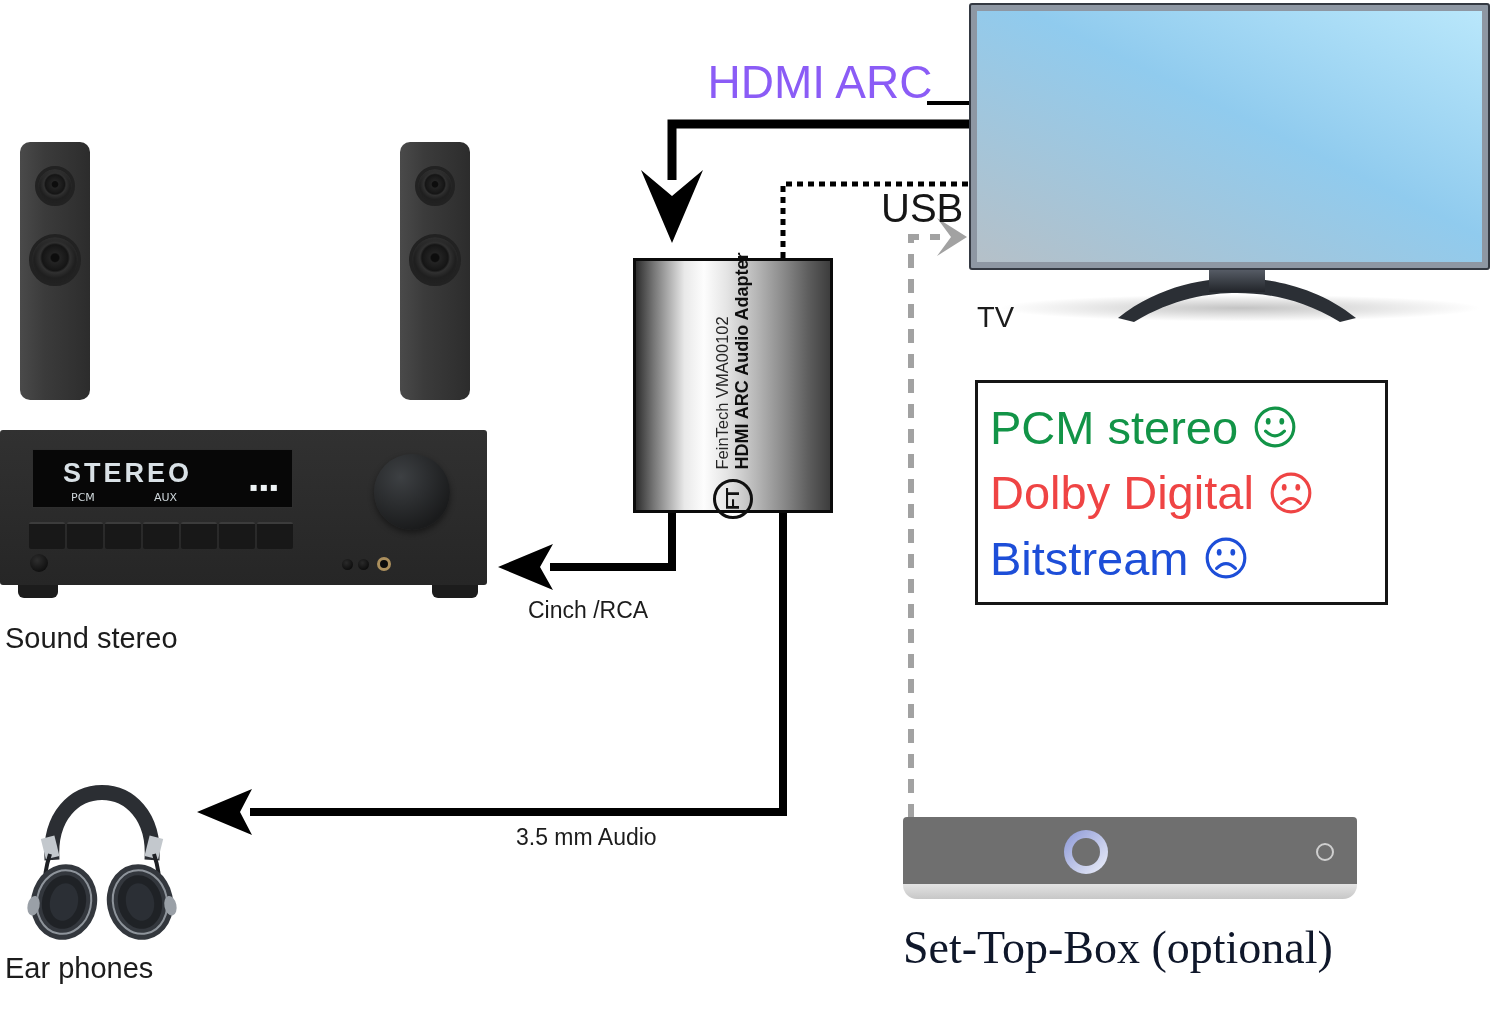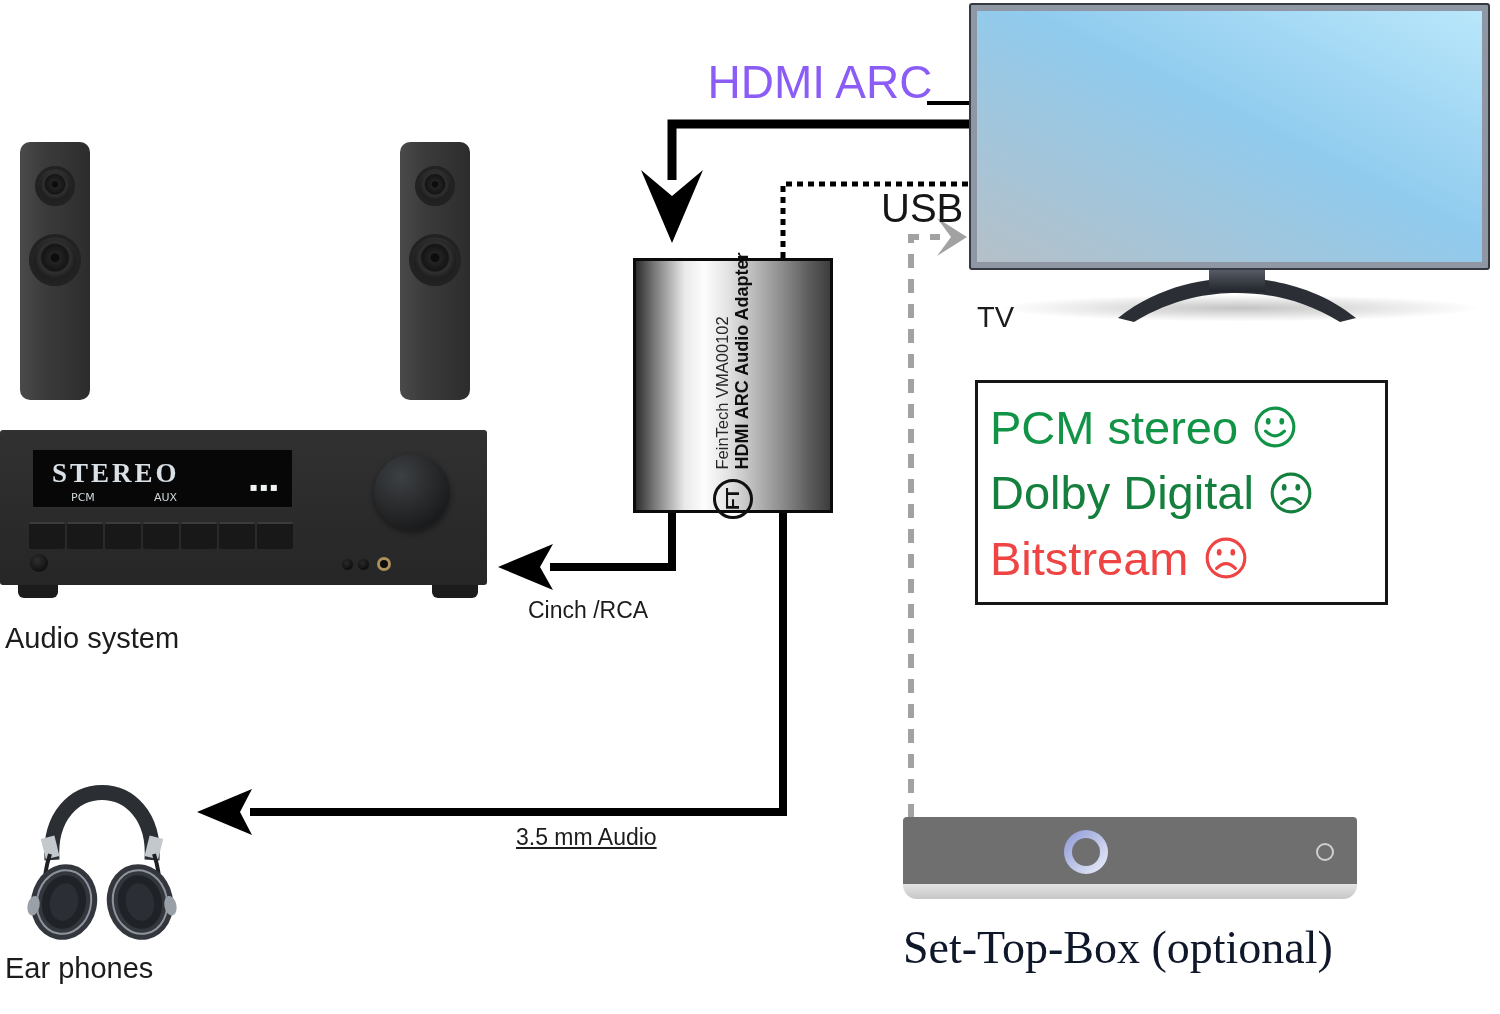--- a/index.html
+++ b/index.html
@@ -34,21 +34,21 @@
           background:radial-gradient(circle at 50% 45%,#0d0d0d 11%,#232323 15%,#151515 38%,#303030 44%,#1f1f1f 60%,#272727 100%);
           box-shadow:inset 0 2px 3px rgba(255,255,255,.07);}
   .driver.small{width:40px;height:40px;top:24px;}
   .driver.large{width:52px;height:52px;top:92px;}
 
   
   .receiver{left:0;top:430px;width:487px;height:155px;border-radius:3px;
             background:linear-gradient(180deg,#313131,#262626);}
   .rx-display{left:32px;top:19px;width:261px;height:59px;background:#070707;
               border:1px solid #2e2e2e;box-sizing:border-box;}
-  .rx-main{left:19px;top:8px;font-family:Liberation Serif, serif;font-weight:bold;
+  .rx-main{left:30px;top:8px;font-family:Liberation Sans, sans-serif;font-weight:bold;
            font-size:27px;letter-spacing:3px;color:#d9e1e6;}
   .rx-sub{font-size:11px;color:#cfd7db;font-family:"DejaVu Sans",sans-serif;top:41px;}
   .rx-dots{right:12px;top:30px;font-size:12px;letter-spacing:2px;color:#eef3f5;
            font-family:"DejaVu Sans",sans-serif;}
   .rx-buttons{left:29px;top:92px;width:264px;height:27px;display:flex;gap:2px;}
   .rx-buttons div{flex:1;background:#181818;border-top:2px solid #3c3c3c;border-radius:2px;}
   .rx-knob{left:374px;top:24px;width:76px;height:76px;border-radius:50%;
            background:radial-gradient(circle at 35% 30%,#3d4043,#1a1b1c 75%);
            box-shadow:0 3px 6px rgba(0,0,0,.45);}
   .rx-btn-round{left:30px;top:124px;width:18px;height:18px;border-radius:50%;
@@ -130,21 +130,21 @@
   </svg>
   <div class="abs tv-neck"></div>
   <div class="abs tv-frame">
     <div class="tv-screen"></div>
   </div>
   <div class="abs biglabel" style="left:977px;top:301px;">TV</div>
 
   <div class="abs" style="left:690px;top:55px;width:260px;text-align:center;font-size:46px;color:#8b5cf6;">HDMI ARC</div>
   <div class="abs" style="left:838px;top:186px;font-size:40px;color:#161616;margin-left:43px;">USB</div>
   <div class="abs midlabel" style="left:528px;top:597px;">Cinch /RCA</div>
-  <div class="abs midlabel" style="left:516px;top:824px;text-decoration:underline;">3.5 mm Audio</div>
+  <div class="abs midlabel" style="left:516px;top:824px;">3.5 mm Audio</div>
 
   <div class="abs speaker left">
     <div class="abs driver small"></div>
     <div class="abs driver large"></div>
   </div>
   <div class="abs speaker right">
     <div class="abs driver small"></div>
     <div class="abs driver large"></div>
   </div>
 
@@ -165,21 +165,21 @@
         <div></div>
     </div>
     <div class="abs rx-knob"></div>
     <div class="abs rx-btn-round"></div>
     <div class="abs rx-mini" style="left:342px;"></div>
     <div class="abs rx-mini" style="left:358px;"></div>
     <div class="abs rx-jack"></div>
     <div class="abs rx-foot" style="left:18px;width:40px;"></div>
     <div class="abs rx-foot" style="left:432px;width:46px;"></div>
   </div>
-  <div class="abs biglabel" style="left:5px;top:622px;">Audio system</div>
+  <div class="abs biglabel" style="left:5px;top:622px;">Sound stereo</div>
 
   <div class="abs adapter">
     <div class="adapter-rot">
       <div class="ft-logo">FT</div>
       <div>
         <div class="adp-l1">FeinTech VMA00102</div>
         <div class="adp-l2">HDMI ARC Audio Adapter</div>
       </div>
     </div>
   </div>
@@ -187,30 +187,30 @@
   <div class="abs infobox">
     <div class="fmt-row" style="color: rgb(18, 148, 71);">
       <span>PCM stereo</span>
       <svg width="46" height="46" viewBox="0 0 44 44">
         <circle cx="22" cy="22" r="18" fill="none" stroke="currentColor" stroke-width="3"></circle>
         <ellipse cx="15.5" cy="16.5" rx="2.3" ry="3.2" fill="currentColor"></ellipse>
         <ellipse cx="28.5" cy="16.5" rx="2.3" ry="3.2" fill="currentColor"></ellipse>
         <path d="M 13 26 Q 22 35 31 26" fill="none" stroke="currentColor" stroke-width="3" stroke-linecap="round"></path>
       </svg>
     </div>
-    <div class="fmt-row" style="color: #15803d;">
+    <div class="fmt-row" style="color: #ef4444;">
       <span>Dolby Digital</span>
       <svg width="46" height="46" viewBox="0 0 44 44">
         <circle cx="22" cy="22" r="18" fill="none" stroke="currentColor" stroke-width="3"></circle>
         <ellipse cx="15.5" cy="16.5" rx="2.3" ry="3.2" fill="currentColor"></ellipse>
         <ellipse cx="28.5" cy="16.5" rx="2.3" ry="3.2" fill="currentColor"></ellipse>
         <path d="M 13 32 Q 22 23 31 32" fill="none" stroke="currentColor" stroke-width="3" stroke-linecap="round"></path>
       </svg>
     </div>
-    <div class="fmt-row" style="color: #ef4444;">
+    <div class="fmt-row" style="color: #1d4ed8;">
       <span>Bitstream</span>
       <svg width="46" height="46" viewBox="0 0 44 44">
         <circle cx="22" cy="22" r="18" fill="none" stroke="currentColor" stroke-width="3"></circle>
         <ellipse cx="15.5" cy="16.5" rx="2.3" ry="3.2" fill="currentColor"></ellipse>
         <ellipse cx="28.5" cy="16.5" rx="2.3" ry="3.2" fill="currentColor"></ellipse>
         <path d="M 13 32 Q 22 23 31 32" fill="none" stroke="currentColor" stroke-width="3" stroke-linecap="round"></path>
       </svg>
     </div>
   </div>
 

